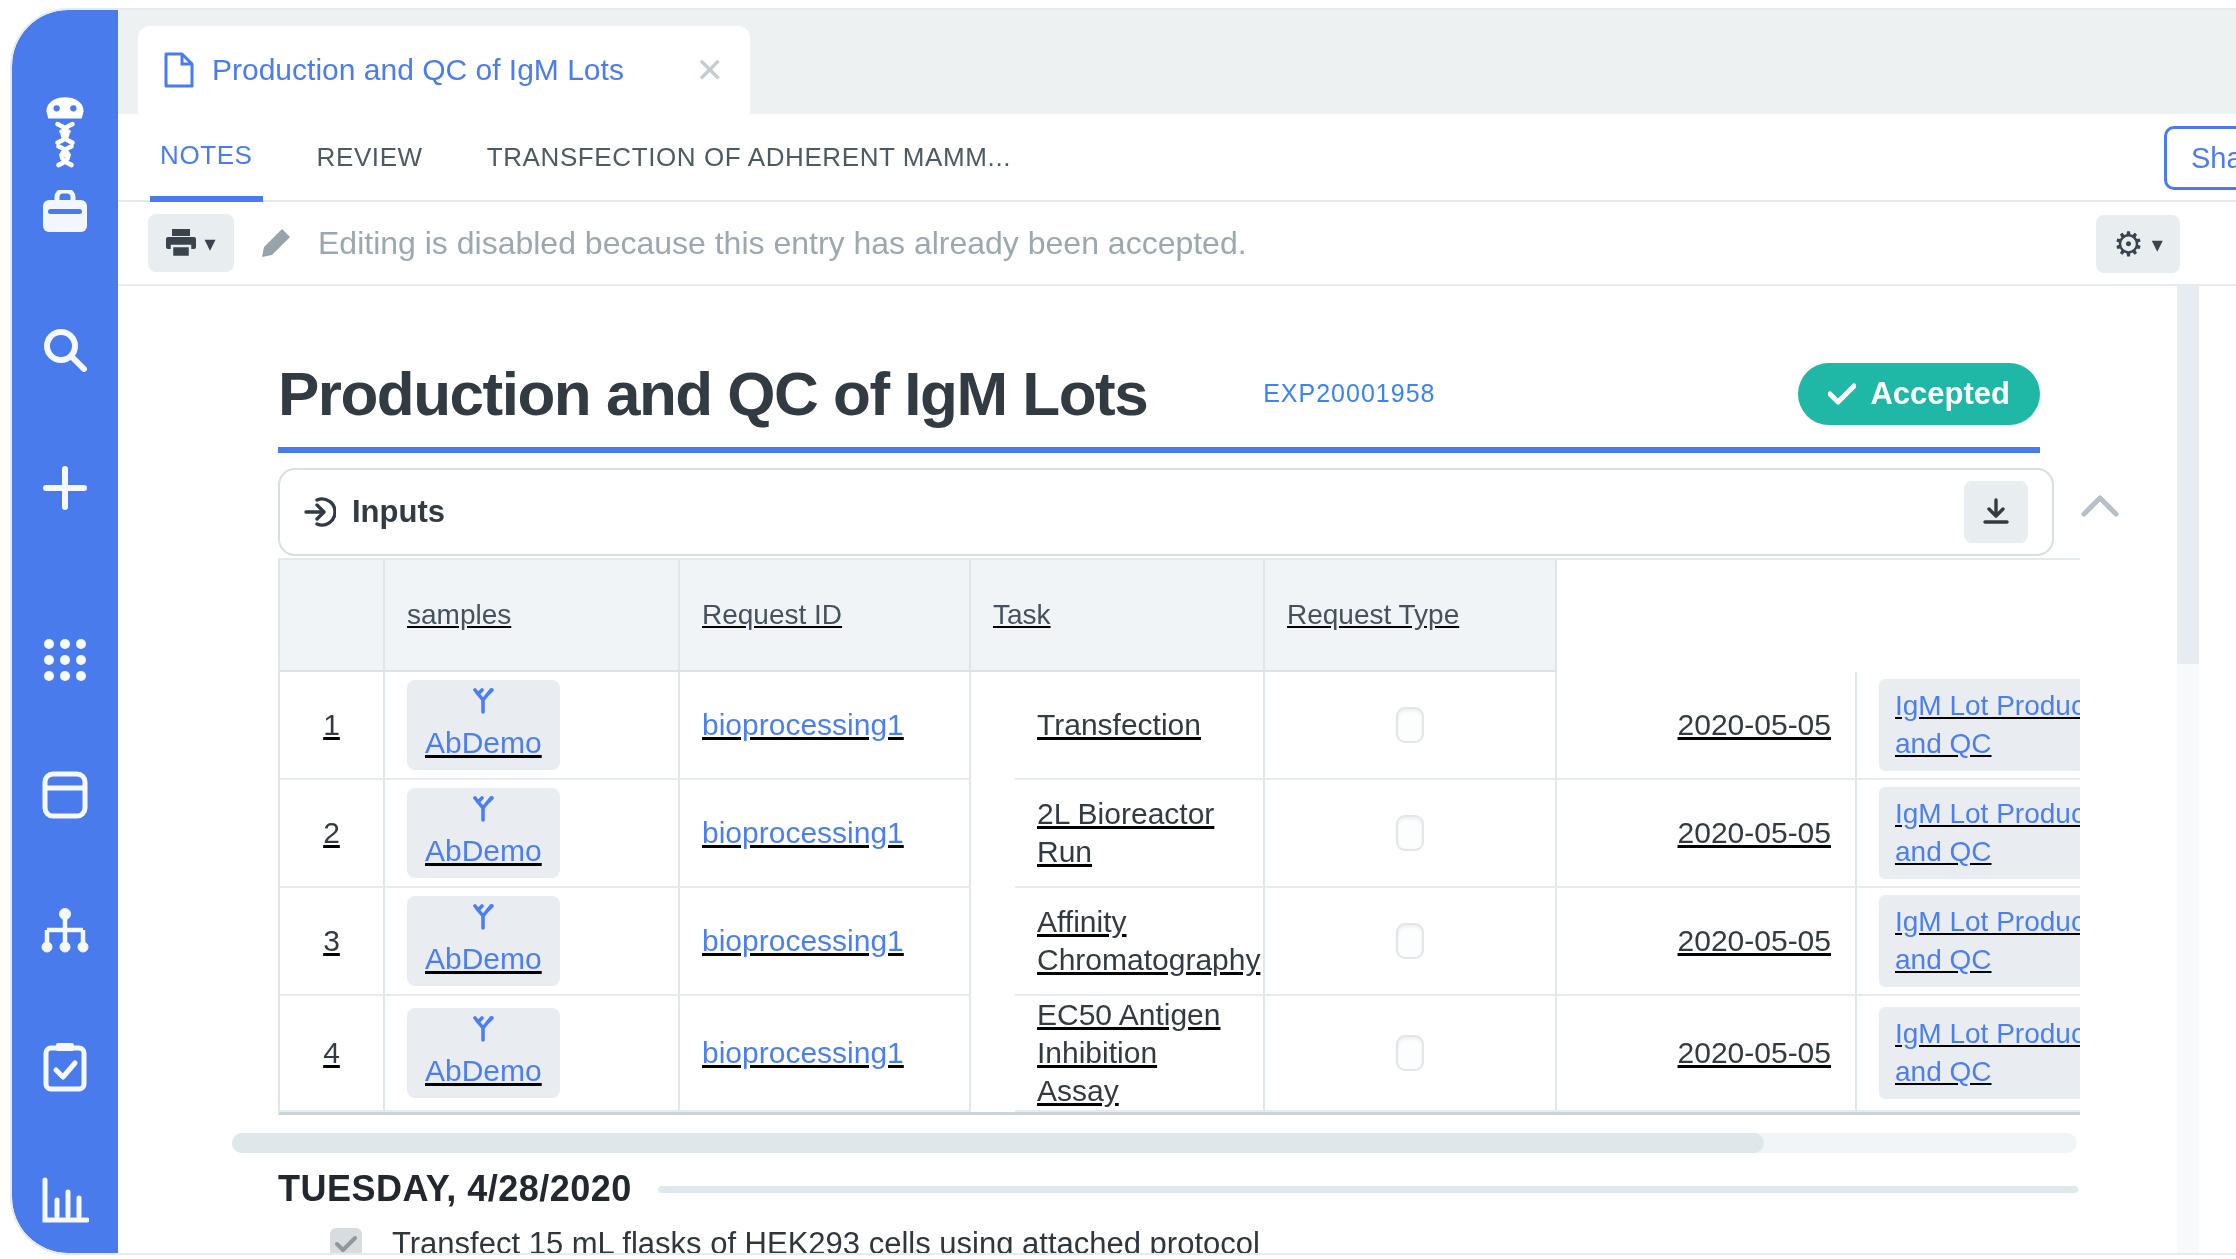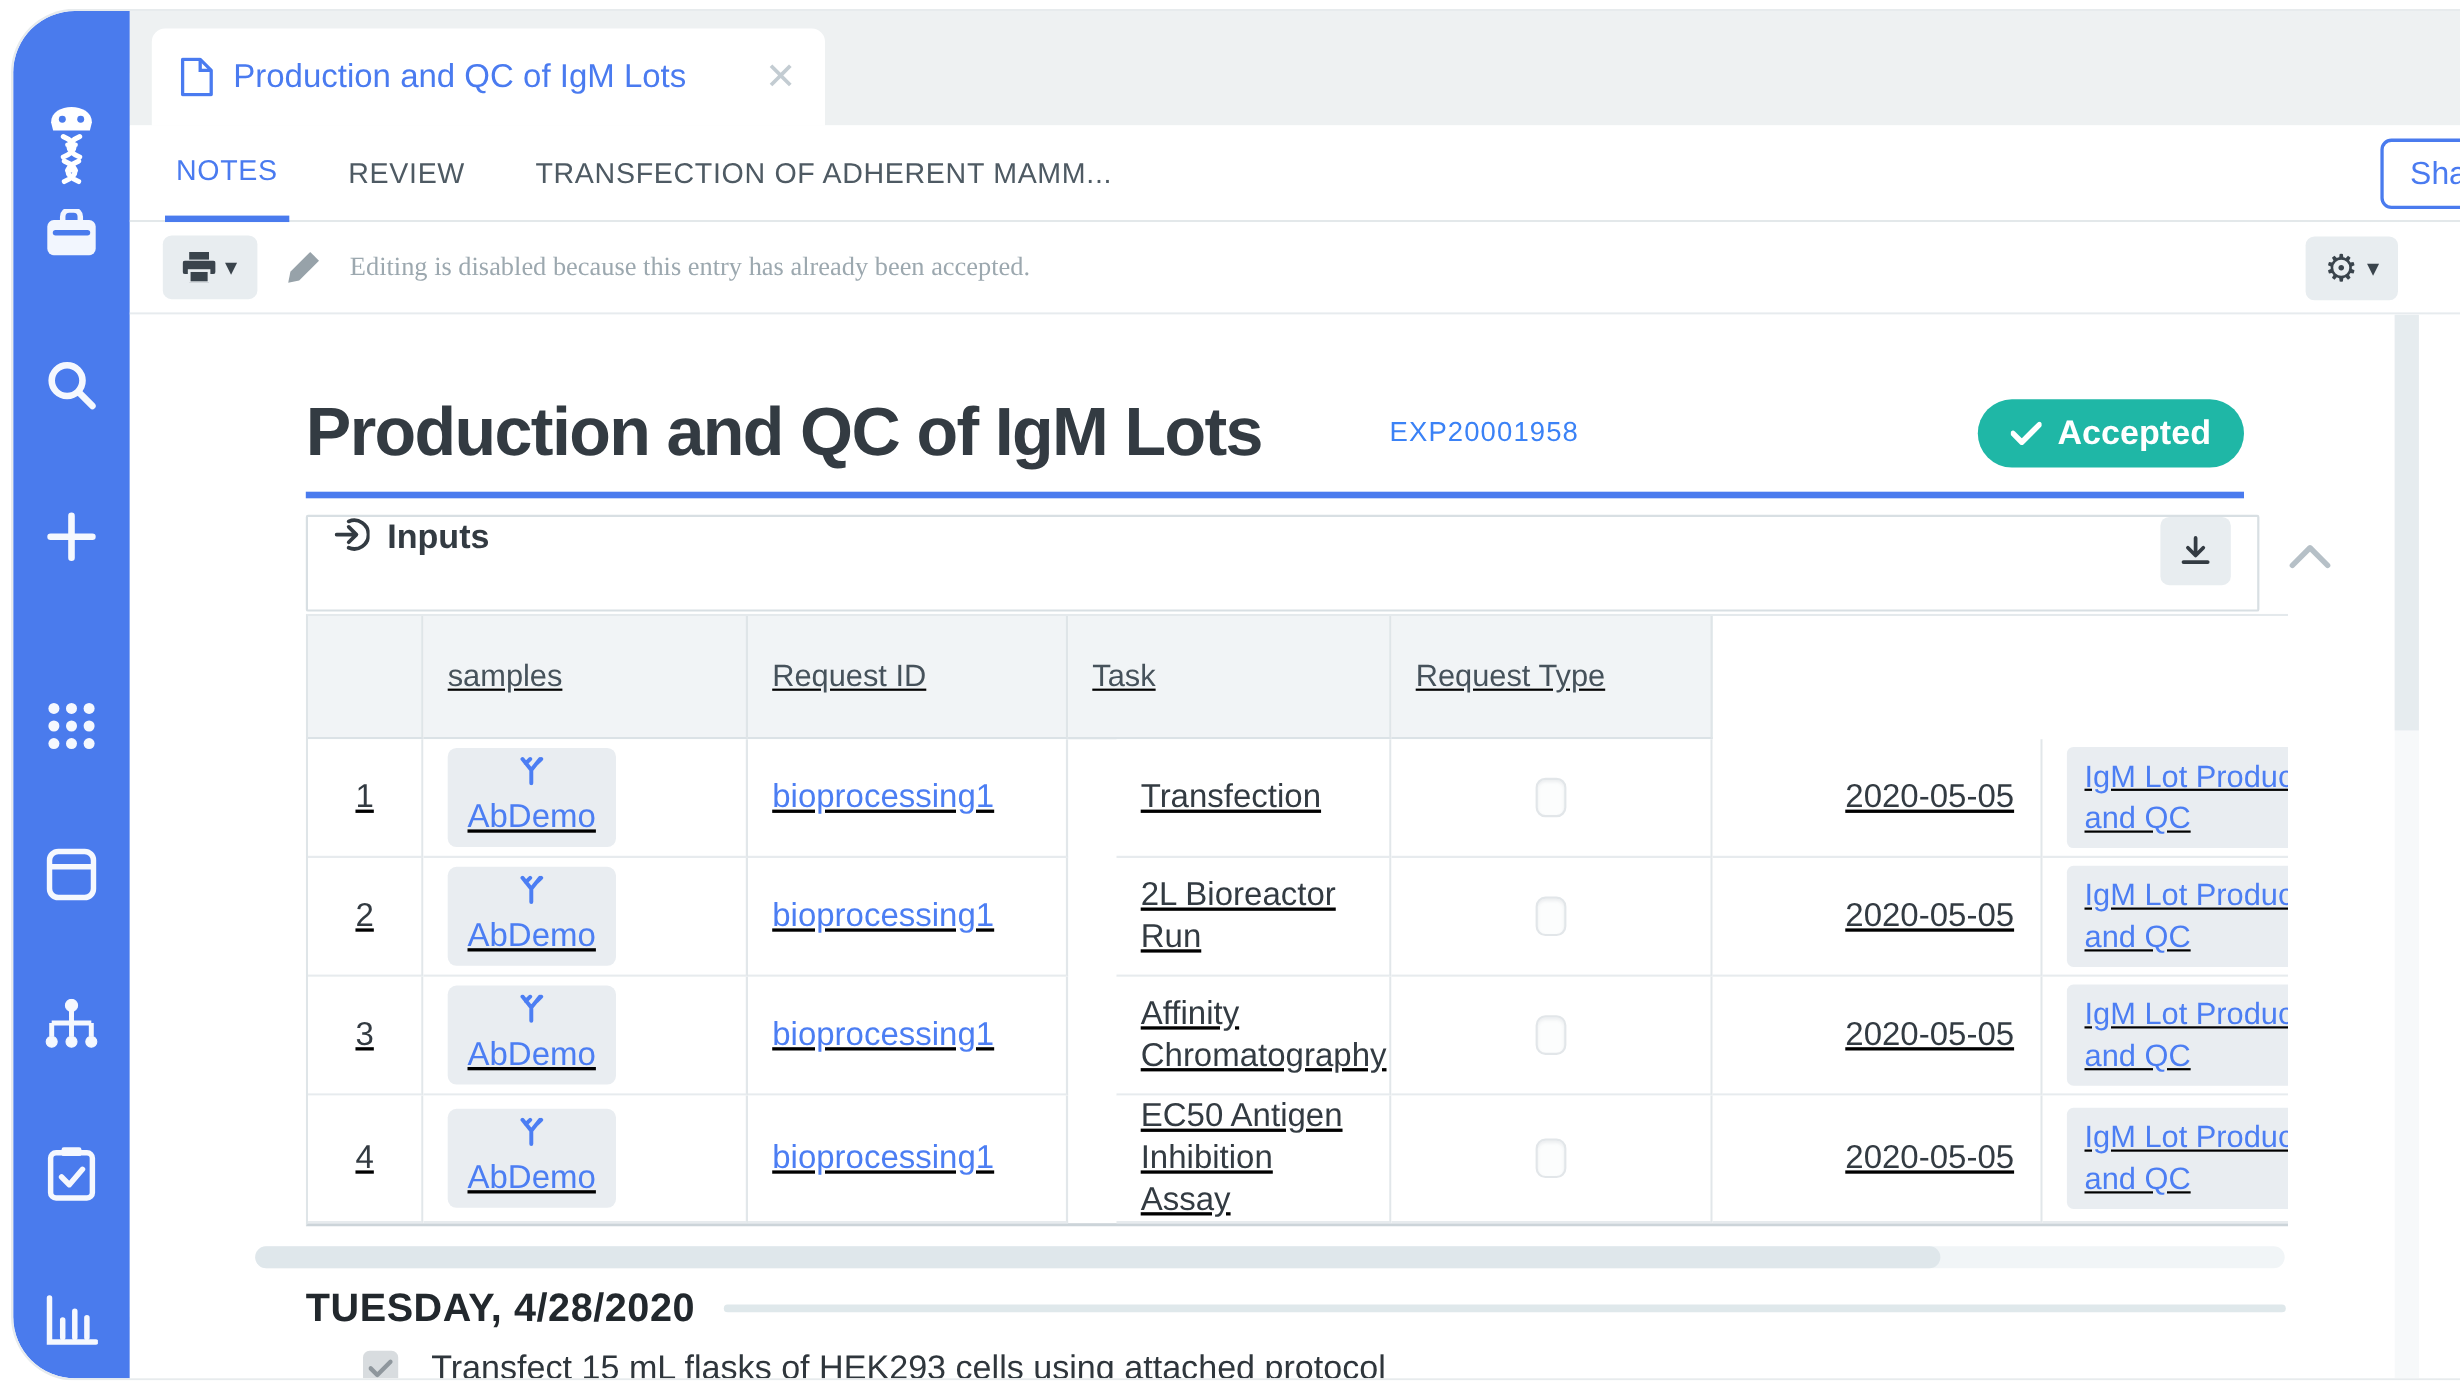--- a/index.html
+++ b/index.html
@@ -41,43 +41,43 @@
                padding-left:24px; cursor:pointer; }
 
   
   .toolbar { height:84px; flex:0 0 84px; background:#fff; border-bottom:2px solid #e7ebee;
              display:flex; align-items:center; padding-left:30px; gap:26px; position:relative; }
   .tool-btn { height:58px; background:#e8edf0; border-radius:8px; display:flex;
               align-items:center; justify-content:center; gap:8px; cursor:pointer; }
   .print-btn { width:86px; }
   .gear-btn { position:absolute; left:1978px; top:13px; width:84px; }
   .caret { font-size:22px; color:#3a444c; font-family:"DejaVu Sans", sans-serif; }
-  .tb-msg { font-size:24px; color:#9ca8af;font-family:Liberation Serif, serif; }
+  .tb-msg { font-size:32px; color:#9ca8af; }
 
   
   .content { flex:1 1 auto; position:relative; background:#fff; overflow:hidden; }
 
   
   .vscroll { position:absolute; left:2059px; top:0; width:22px; height:100%; background:#f7f9fa; }
   .vscroll .vthumb { position:absolute; left:0; top:0; width:22px; height:378px; background:#e6ecef; }
 
   
   .title-block { position:absolute; left:160px; top:72px; width:1762px;
                  border-bottom:6px solid #4a7bee; padding-bottom:18px;
                  display:flex; align-items:center; }
   .title-block h1 { font-size:62px; font-weight:700; letter-spacing:-1.5px; color:#333b42; white-space:nowrap; }
   .exp-id { margin-left:116px; font-size:25px; color:#3b82f6; letter-spacing:1px; white-space:nowrap; }
   .badge { margin-left:auto; height:62px; border-radius:34px; background:#1fb7a6;
            color:#fff; display:flex; align-items:center; gap:14px; padding:0 30px;
            font-size:31px; font-weight:700; }
 
   
   .inputs-card { position:absolute; left:160px; top:182px; width:1776px; height:88px;
-                 border:2px solid #d8dfe3; border-radius:2px; background:#fff;
-                 display:flex; align-items:flex-start; padding:0 24px; }
+                 border:2px solid #d8dfe3; border-radius:17px; background:#fff;
+                 display:flex; align-items:center; padding:0 24px; }
   .inputs-label { margin-left:16px; font-size:31px; font-weight:700; color:#333b42; }
   .dl-btn { margin-left:auto; width:64px; height:62px; }
   .collapse-chevron { position:absolute; left:1962px; top:208px; cursor:pointer; }
 
   
   .table-wrap { position:absolute; left:160px; top:272px; width:1802px; overflow:hidden;text-decoration:underline; }
   .itable { width:1990px; border-left:2px solid #dfe5e8; border-top:2px solid #e4e9ec;
             border-bottom:3px solid #ccd4d9; }
   .trow { display:grid; grid-template-columns:105px 295px 291px 294px 292px 300px 413px; }
   .cell { border-right:2px solid #e2e7ea; border-bottom:2px solid #e7ebee;

